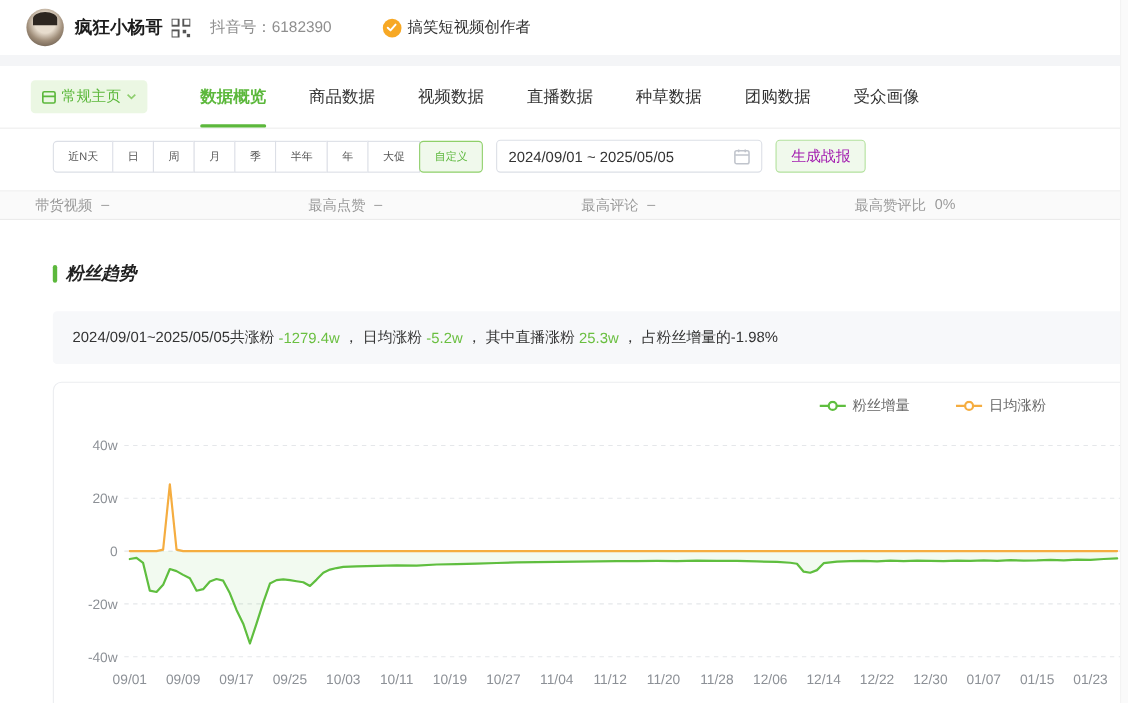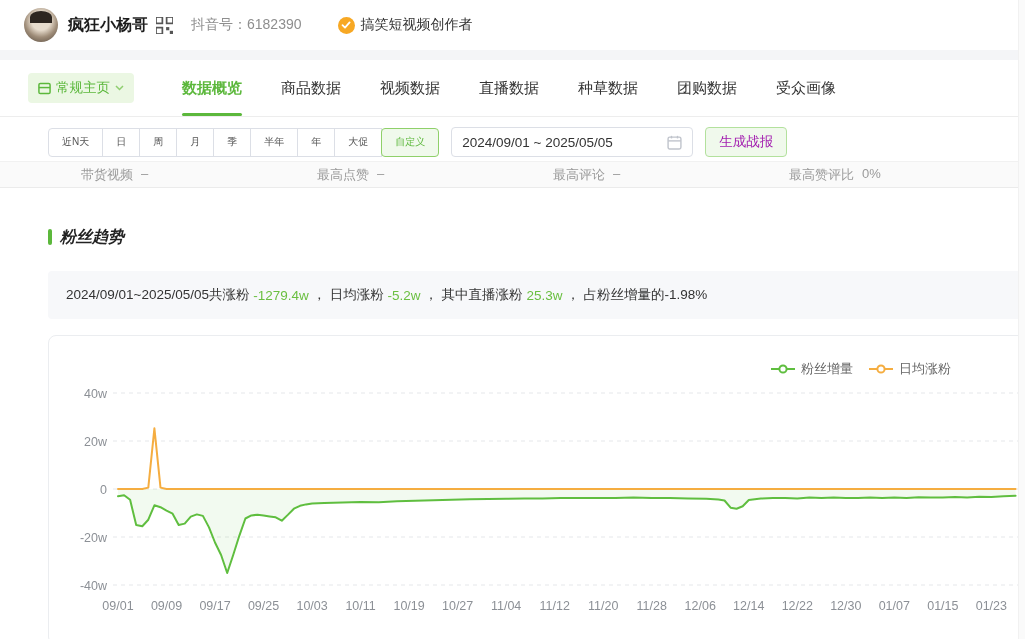--- a/index.html
+++ b/index.html
@@ -7,21 +7,21 @@
     font-family:"Liberation Sans","DejaVu Sans",sans-serif; color:#333; }
 
   
   .profile-header { height:50px; display:flex; align-items:center; padding-left:24px; background:#fff; }
   .avatar { width:34px; height:34px; border-radius:50%; flex:none; overflow:hidden;
     background:radial-gradient(circle at 50% 38%, #e7dccd 0 34%, #9f8d79 60%, #4f4338 100%); }
   .avatar .hair { width:22px; height:12px; margin:3px auto 0; border-radius:50% 50% 0 0; background:#2d2620; }
   .p-name { font-size:16px; font-weight:bold; color:#1c1c1c; margin:0 8px 0 10px; }
   .qr-icon { color:#555; margin-right:18px; display:flex; }
   .p-id { font-size:14px; color:#8e8e8e; }
-  .p-badge { display:flex; align-items:center; margin-left:36px; gap:6px; }
+  .p-badge { display:flex; align-items:center; margin-left:46px; gap:6px; }
   .check-circle { width:17px; height:17px; border-radius:50%; background:#F7A824; display:flex; align-items:center; justify-content:center; }
   .p-badge-text { font-size:14px; color:#333; font-weight:500; }
 
   .gray-band { height:10px; background:#f4f5f7; }
 
   
   .nav { height:57px; background:#fff; border-bottom:1px solid #ededed; display:flex; align-items:center; padding-left:28px; }
   .home-pill { height:30px; background:#EBF7E3; color:#5CB83C; border-radius:4px; font-size:13.5px;
     display:flex; align-items:center; gap:5px; padding:0 10px; cursor:pointer; flex:none; }
   .home-pill svg { display:block; }
@@ -37,37 +37,37 @@
     border:1px solid #dcdfe6; margin-left:-1px; background:#fff; cursor:pointer; white-space:nowrap; }
   .seg:first-child { border-radius:4px 0 0 4px; margin-left:0; }
   .seg:last-child { border-radius:0 4px 4px 0; }
   .seg.active { color:#5CB83C; background:#F0F9EC; border:1px solid #8FD06A; border-radius:4px; z-index:2; }
   .date-input { margin-left:12px; width:242px; height:30px; border:1px solid #dcdfe6; border-radius:4px;
     display:flex; align-items:center; justify-content:space-between; padding:0 10px; font-size:13.5px; color:#333; cursor:pointer; }
   .report-btn { margin-left:12px; height:30px; padding:0 13px; background:#F0F9EC; border:1px solid #B3E19D;
     border-radius:4px; color:#a21caf; font-size:13.5px; cursor:pointer; font-family:inherit; }
 
   
-  .stats-row { margin-top:4px; height:27px; background:#fafafa; border-top:1px solid #f1f1f1;
-    border-bottom:1px solid #ebebeb; display:flex; align-items:center; padding-left:81px; overflow:hidden; }
+  .stats-row { margin-top:16px; height:27px; background:#fafafa; border-top:1px solid #f1f1f1;
+    border-bottom:1px solid #ebebeb; display:flex; align-items:center; padding-left:32px; overflow:hidden; }
   .stat-item { width:270px; font-size:13px; color:#9a9a9a; display:flex; gap:8px; white-space:nowrap; }
 
   
   .section-title { margin:38px 0 0 48px; display:flex; align-items:center; gap:8px; height:22px;font-style:italic; }
   .section-bar { width:4px; height:16px; background:#5CB83C; border-radius:2px; }
   .section-text { font-size:16px; font-weight:bold; color:#222; }
 
   .summary-box { margin:23px 0 0 48px; width:992px; height:48px; background:#f7f8fa; border-radius:4px;
     display:flex; align-items:center; padding-left:18px; font-size:13.5px; color:#333; white-space:pre; }
   .summary-box .green { color:#6ABF40; }
 
   
   .chart-card { margin:16px 0 0 48px; width:992px; height:310px; background:#fff;
     border:1px solid #ebedf0; border-radius:8px; position:relative; overflow:hidden; }
-  .legend { position:absolute; top:24px; right:88px; display:flex; gap:16px;font-family:Liberation Serif, serif; }
+  .legend { position:absolute; top:12px; right:88px; display:flex; gap:42px;font-family:Liberation Serif, serif; }
   .legend-item { display:flex; align-items:center; gap:6px; font-size:13px; color:#666; cursor:pointer; }
   .chart-area { position:absolute; inset:0; }
   svg text { font-family:"Liberation Sans","DejaVu Sans",sans-serif; }
 
   .scrollbar-track { position:fixed; top:0; right:0; width:7px; height:100%; background:#fafafa; border-left:1px solid #f1f1f1; }
 </style>
 </head>
 <body>
 
 <header class="profile-header">

